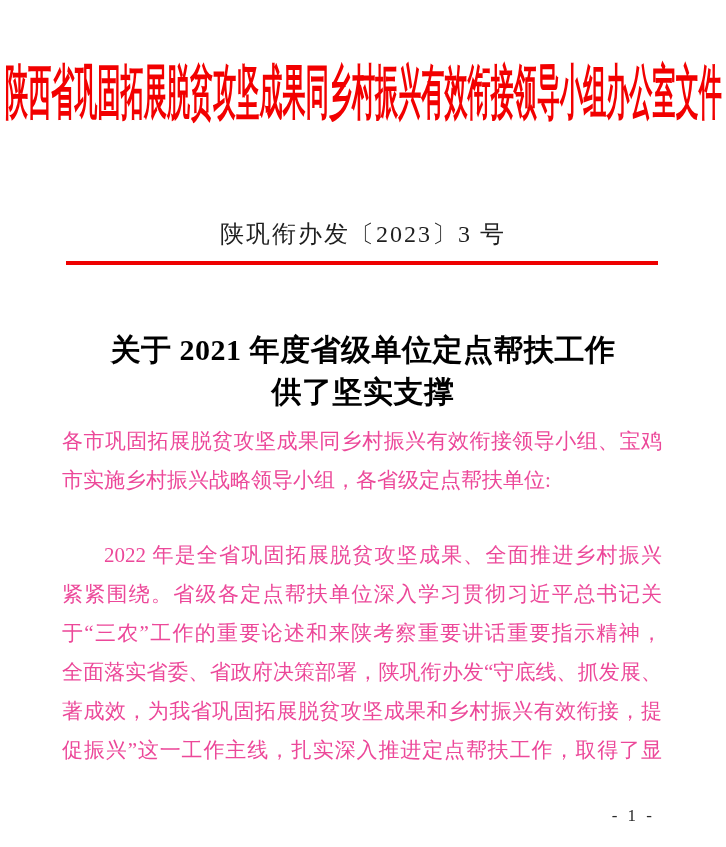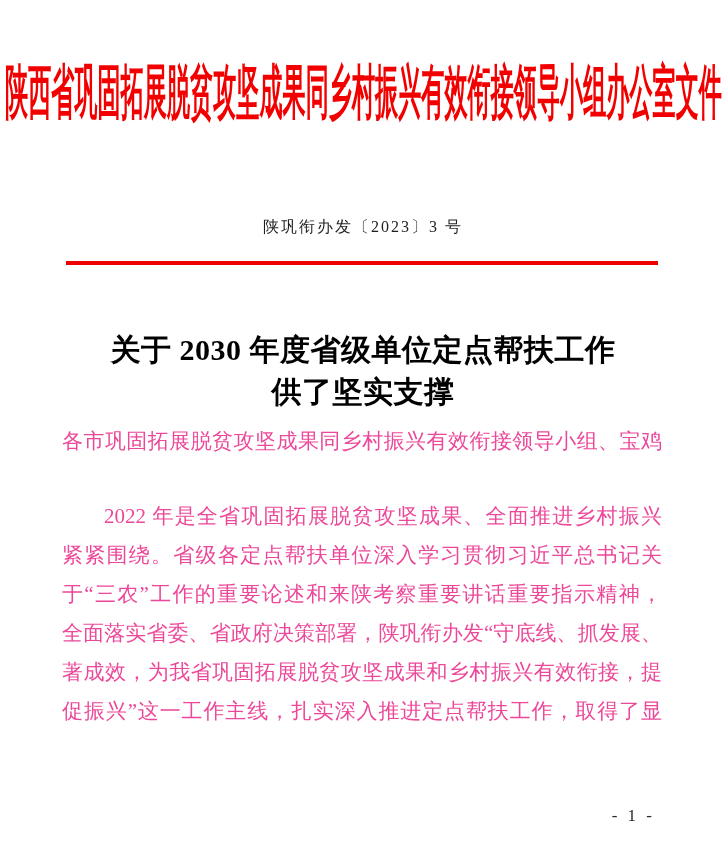--- a/index.html
+++ b/index.html
@@ -34,25 +34,25 @@
     line-height: 1;
     font-weight: bold;
     color: var(--banner-red, #f20000);
     white-space: nowrap;
     letter-spacing: 0;
     transform: scaleX(0.392);
   }
   
   .doc-number {
     position: absolute;
-    top: 214px;
+    top: 221px;
     left: 0;
     width: 726px;
     text-align: center;
-    font-size: 16px;
+    font-size: 24px;
     line-height: 26px;
     letter-spacing: 2px;
     color: #1f1f1f;
   }
   
   .divider {
     position: absolute;
     top: 261px;
     left: 66px;
     width: 592px;
@@ -113,26 +113,27 @@
 
   <div class="banner">
     <span class="banner-text">陕西省巩固拓展脱贫攻坚成果同乡村振兴有效衔接领导小组办公室文件</span>
   </div>
 
   <div class="doc-number">陕巩衔办发〔2023〕3 号</div>
 
   <div class="divider"></div>
 
   <div class="title">
-    <div>关于 2030 年度省级单位定点帮扶工作</div>
+    <div>关于 2021 年度省级单位定点帮扶工作</div>
     <div>供了坚实支撑</div>
   </div>
 
   <div class="body-text">
     <div class="line j">各市巩固拓展脱贫攻坚成果同乡村振兴有效衔接领导小组、宝鸡</div>
+    <div class="line">市实施乡村振兴战略领导小组，各省级定点帮扶单位:</div>
     <div class="line j indent">2022 年是全省巩固拓展脱贫攻坚成果、全面推进乡村振兴</div>
     <div class="line j">紧紧围绕。省级各定点帮扶单位深入学习贯彻习近平总书记关</div>
     <div class="line j">于“三农”工作的重要论述和来陕考察重要讲话重要指示精神，</div>
     <div class="line j">全面落实省委、省政府决策部署，陕巩衔办发“守底线、抓发展、</div>
     <div class="line j">著成效，为我省巩固拓展脱贫攻坚成果和乡村振兴有效衔接，提</div>
     <div class="line j">促振兴”这一工作主线，扎实深入推进定点帮扶工作，取得了显</div>
   </div>
 
   <div class="page-num">- 1 -</div>
 

